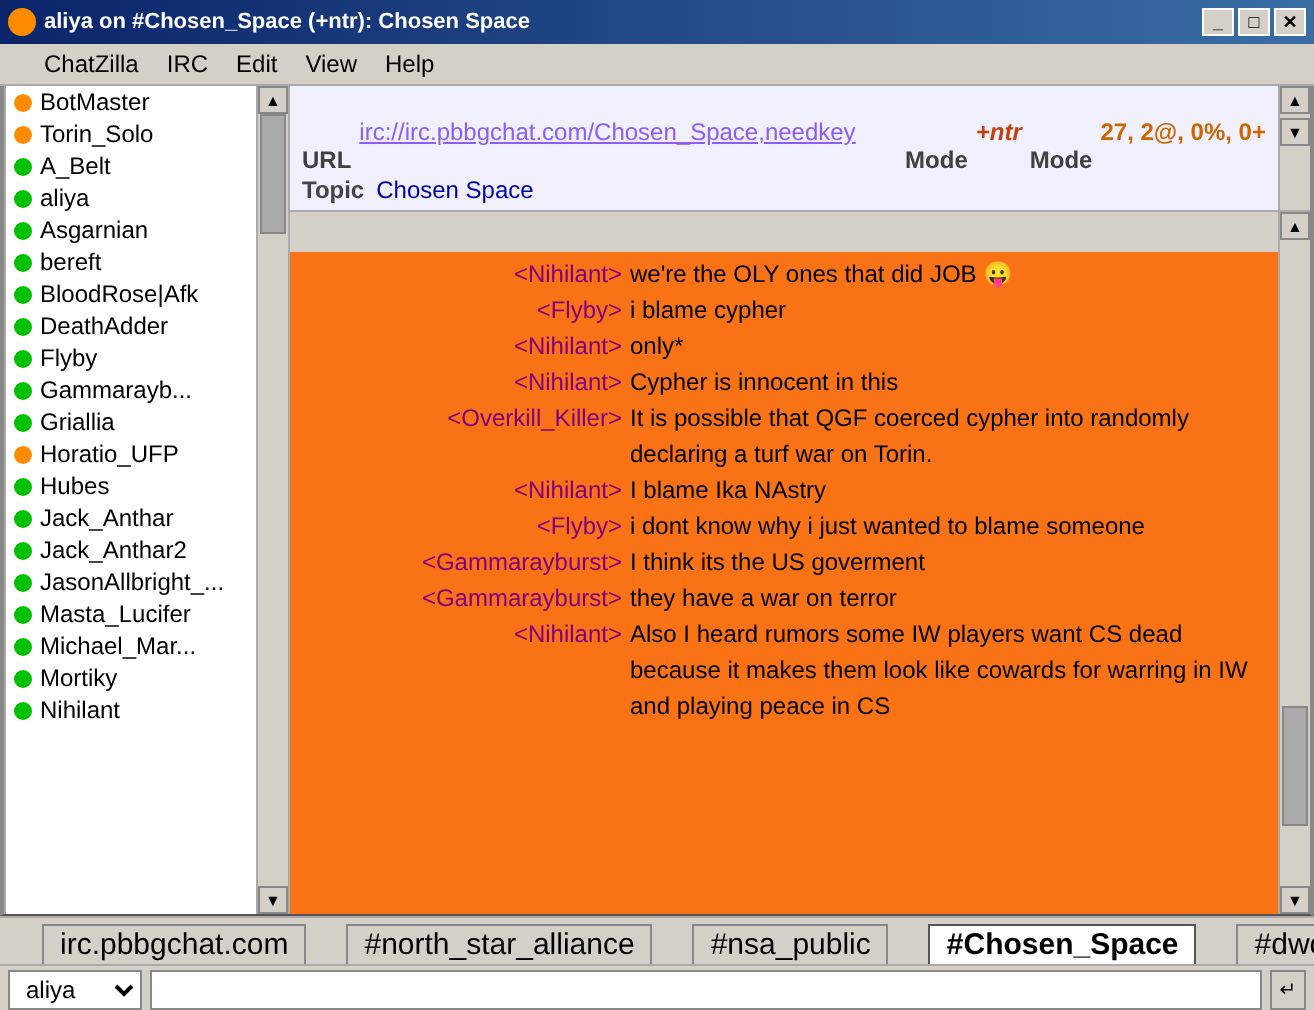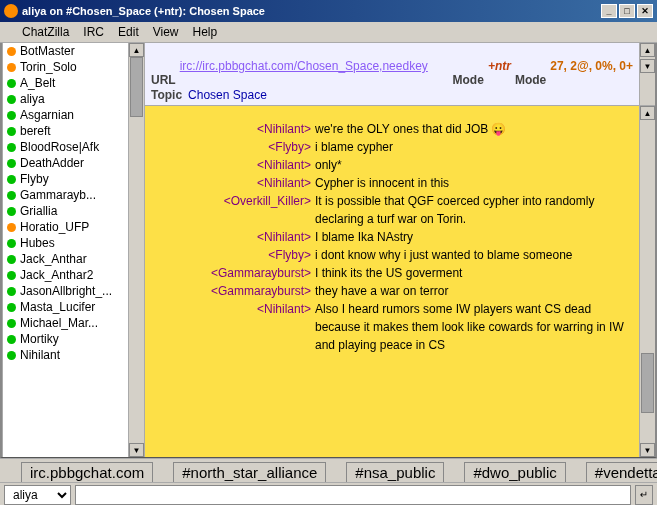--- a/index.html
+++ b/index.html
@@ -135,22 +135,23 @@
       flex-shrink: 0;
     }
     .topic-text {
       color: #0000aa;
     }
 
     
     .messages {
       flex: 1;
       overflow-y: auto;
-      padding: 14px 4px;
-      background: #fde047;
+      padding: 2px 4px;
+      background: #f97316;
+      margin-top: 20px;
     }
     .msg-row {
       display: flex;
       line-height: 1.5;
       padding: 0 2px;
       align-items: flex-start;
     }
     .msg-nick {
       min-width: 160px;
       text-align: right;
@@ -497,20 +498,21 @@
       </div>
     </div>
   </div>
 </div>
 
 <div class="tab-bar">
   <div id="tabs-container" style="display:flex;gap:1px;">
       <div class="tab">irc.pbbgchat.com</div>
       <div class="tab">#north_star_alliance</div>
       <div class="tab">#nsa_public</div>
+      <div class="tab active">#Chosen_Space</div>
       <div class="tab">#dwo_public</div>
       <div class="tab">#vendetta</div>
       <div class="tab">nickserv</div>
     </div>
   <div class="tab-scroll-right">▶</div>
 </div>
 
 <div class="input-bar">
   <div style="position:relative;display:inline-block;">
     <select class="nick-dropdown">

